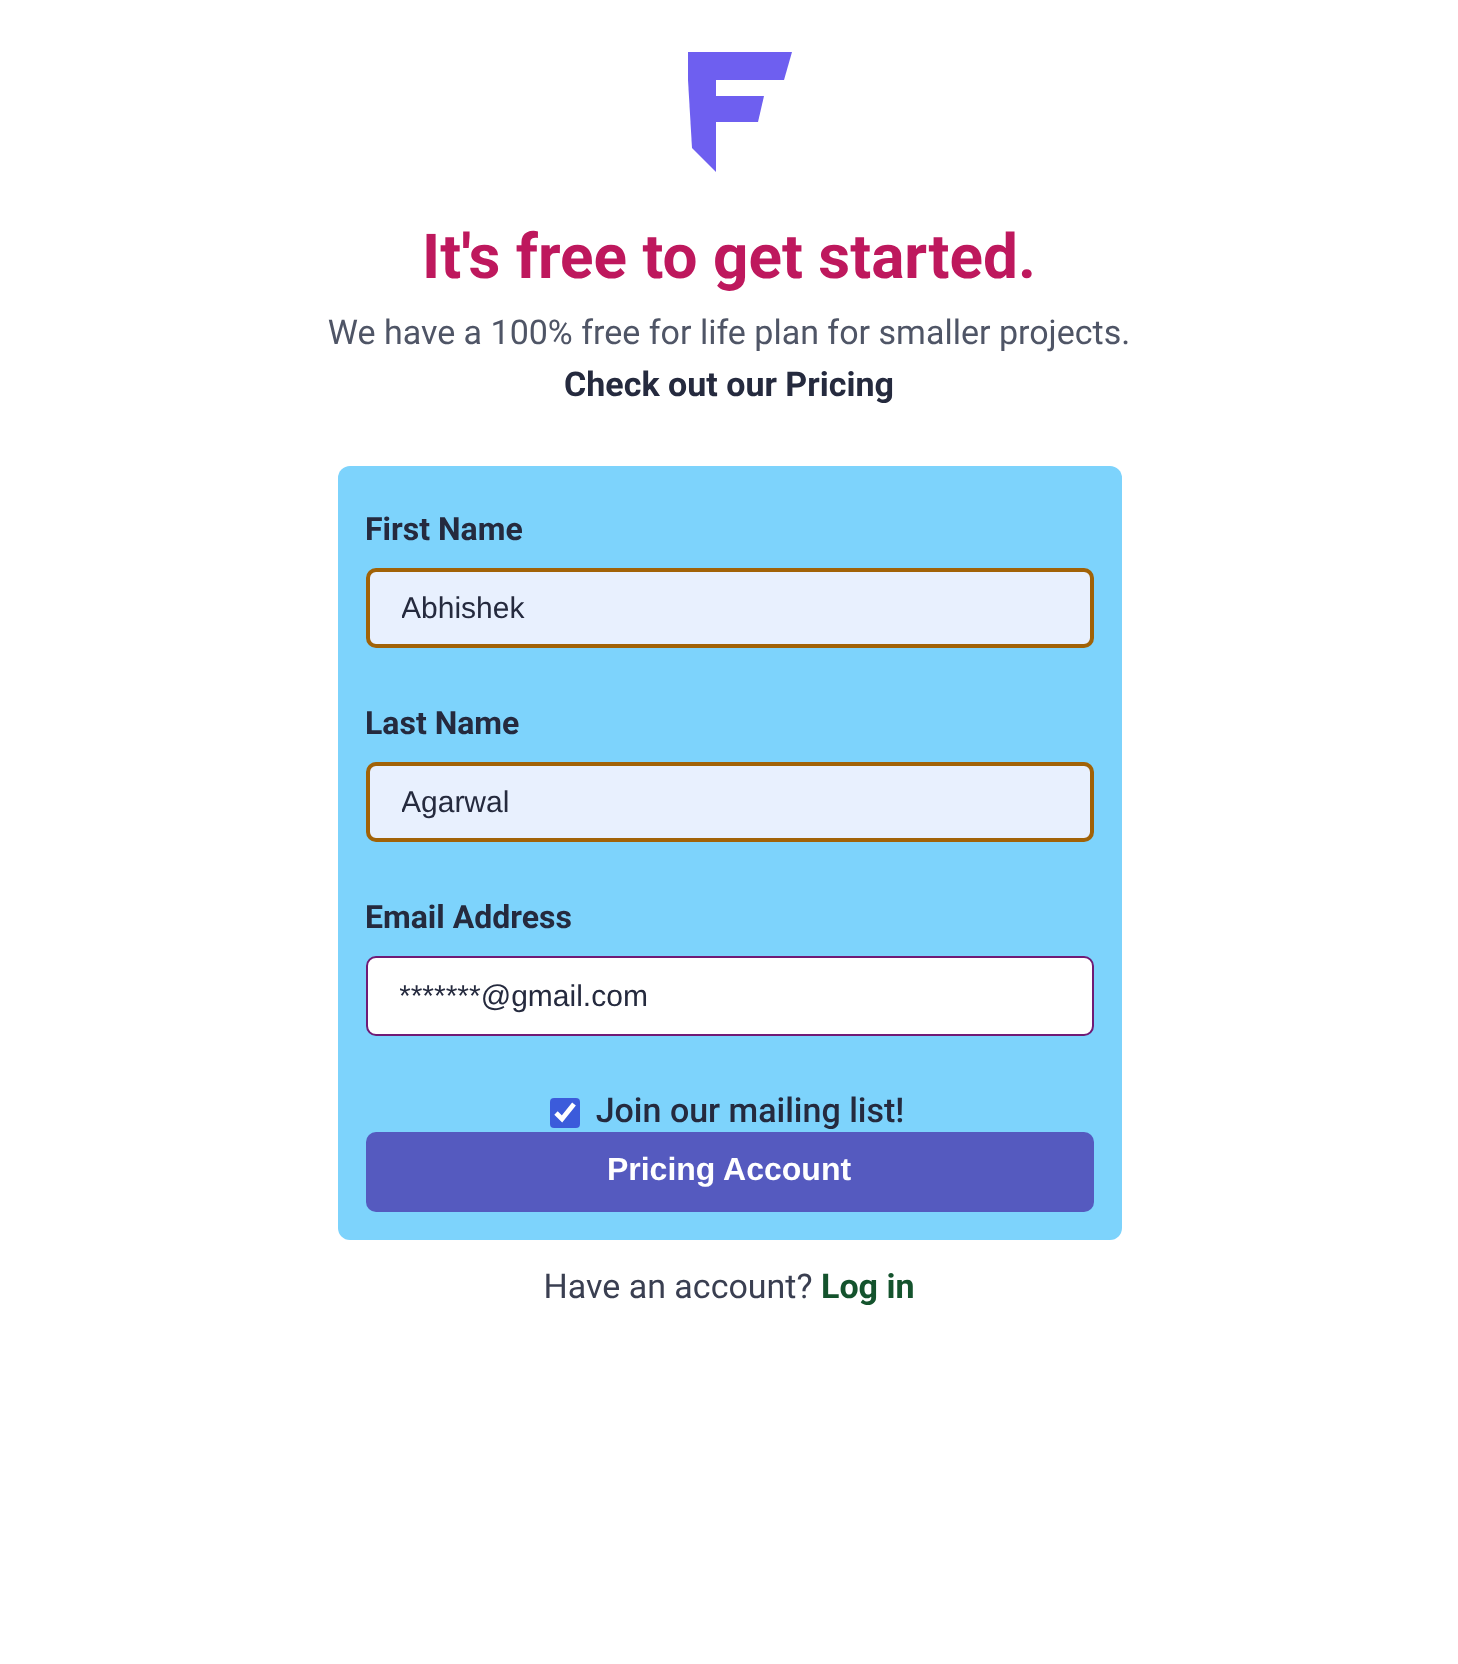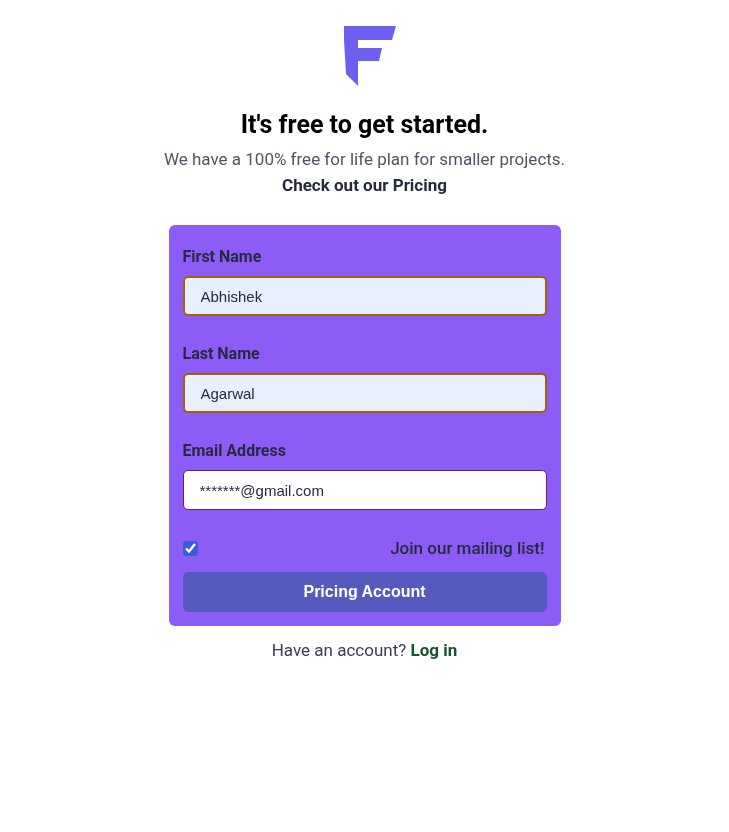--- a/index.html
+++ b/index.html
@@ -18,40 +18,40 @@
       width: 100%;
       display: flex;
       flex-direction: column;
       align-items: center;
       padding-top: 26px;
     }
     .logo {
       margin-bottom: 20px;
     }
     .title {
-      font-size: 25px;
+      font-size: 31px;
       font-weight: 700;
-      color: #000000;
+      color: #be185d;
       margin-bottom: 10px;
     }
     .subtitle {
       font-size: 17px;
       color: #4f5566;
       margin-bottom: 6px;
     }
     .pricing-link {
       font-size: 17px;
       font-weight: 700;
       color: #252a3e;
       margin-bottom: 30px;
       cursor: pointer;
     }
     .form-card {
       width: 392px;
-      background: #8b5cf6;
+      background: #7dd3fc;
       border-radius: 6px;
       padding: 22px 14px 14px 14px;
     }
     .form-group {
       margin-bottom: 28px;
     }
     .form-group.last {
       margin-bottom: 18px;
     }
     .label {
@@ -86,25 +86,24 @@
     }
     .eye-icon {
       position: absolute;
       right: 14px;
       top: 50%;
       transform: translateY(-50%);
       cursor: pointer;
     }
     .checkbox-row {
       display: flex;
-      justify-content: space-between;
+      justify-content: center;
       align-items: center;
       gap: 8px;
       margin-top: 26px;
-      margin-bottom: 14px;
       padding-right: 2px;
     }
     .checkbox-row input[type="checkbox"] {
       width: 15px;
       height: 15px;
       accent-color: #3b5bdb;
       cursor: pointer;
     }
     .checkbox-label {
       font-size: 17px;

